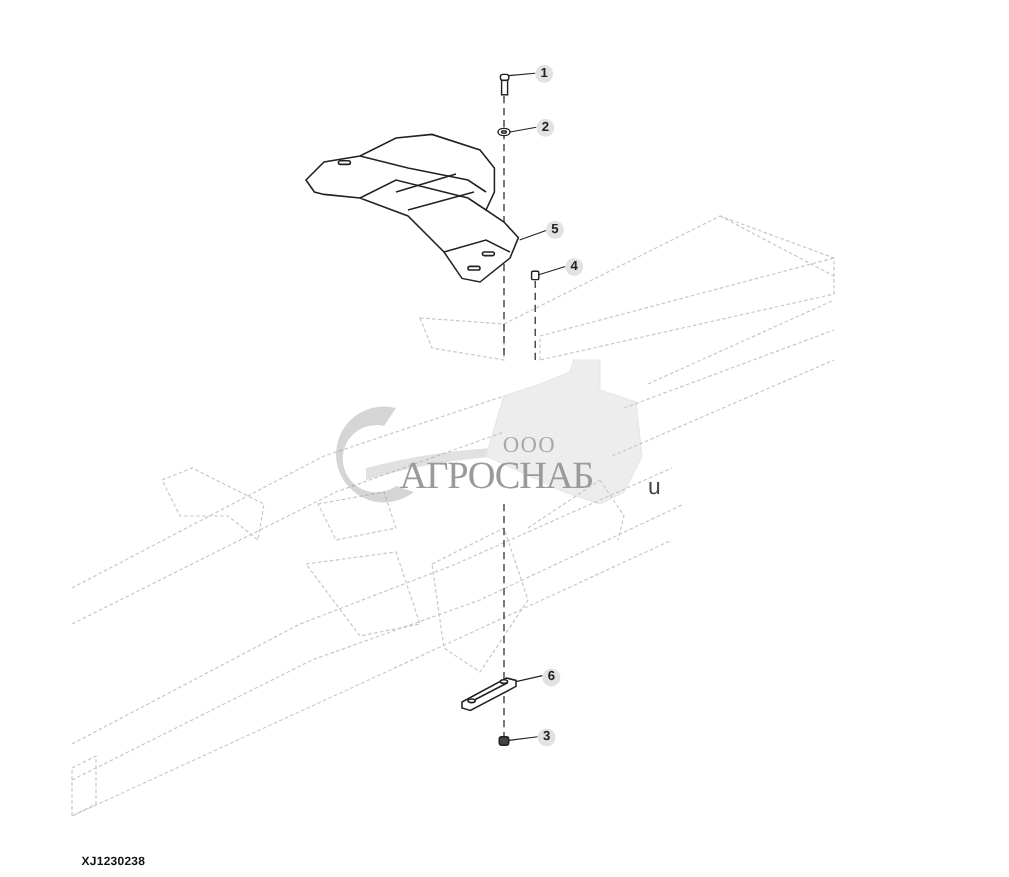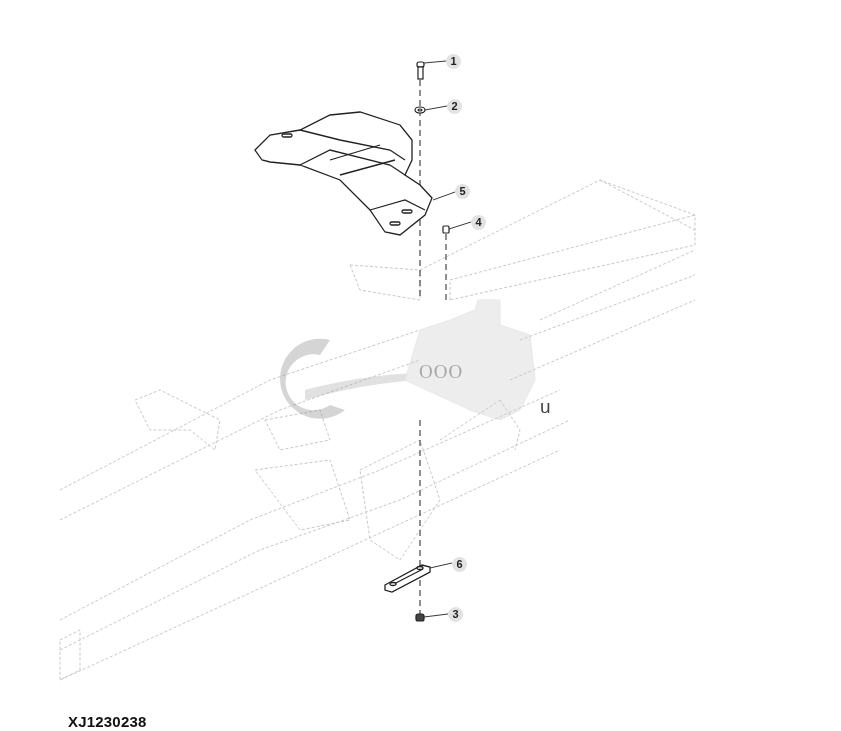--- a/index.html
+++ b/index.html
@@ -1,19 +1,19 @@
 <!DOCTYPE html>
 <html><head>
 <meta charset="utf-8">
 <style>
   html, body { margin:0; padding:0; background:#ffffff; }
   body { width:841px; height:731px; position:relative; overflow:hidden; font-family:"Liberation Sans", sans-serif; }
   #diagram { position:absolute; left:0; top:0; width:841px; height:731px; }
   .callout { position:absolute; width:15px; height:15px; border-radius:50%; background:#e2e2e2; color:#222; font-size:11px; font-weight:bold; text-align:center; line-height:15px; font-family:"Liberation Sans", sans-serif; }
-  .code { position:absolute; left:68px; top:713px; font-size:15px; font-weight:bold; color:#111; letter-spacing:0.2px; font-family:"Liberation Sans", sans-serif; }
+  .code { position:absolute; left:68px; top:713px; font-size:10px; font-weight:bold; color:#111; letter-spacing:0.2px; font-family:"Liberation Sans", sans-serif; }
   .wm-ooo { position:absolute; left:419px; top:361px; font-size:19px; color:#a8a8a8; font-family:"Liberation Serif", serif; letter-spacing:1px; }
   .wm-name { position:absolute; left:333px; top:378px; font-size:32px; color:#9a9a9a; font-family:"Liberation Serif", serif; letter-spacing:-1px; }
   .wm-u { position:absolute; left:540px; top:396px; font-size:19px; color:#444; font-family:"Liberation Sans", sans-serif; }
 </style>
 </head>
 <body>
 
 <div id="diagram">
   <svg width="841" height="731" viewBox="0 0 841 731">
 
@@ -92,20 +92,21 @@
     </g>
 
     <g opacity="0.35">
       <path d="M330 340 A40 40 0 1 0 345 410 L330 405 A28 28 0 1 1 320 355 Z" fill="#888"></path>
       <path d="M305 390 Q380 370 470 372 L470 378 Q380 378 305 400 Z" fill="#aaa"></path>
       <path d="M405 380 L420 330 L450 320 L475 310 L478 300 L500 300 L500 325 L530 335 L535 380 L520 410 L500 420 L470 410 Z" fill="#ccc" stroke="#bbb"></path>
     </g>
   </svg>
 
   <div class="wm-ooo">ООО</div>
+  <div class="wm-name">АГРОСНАБ</div>
   <div class="wm-u">u</div>
 
   <div class="callout" style="left:446px;top:54px;">1</div>
   <div class="callout" style="left:447px;top:99px;">2</div>
   <div class="callout" style="left:448px;top:607px;">3</div>
   <div class="callout" style="left:471px;top:215px;">4</div>
   <div class="callout" style="left:455px;top:184px;">5</div>
   <div class="callout" style="left:452px;top:557px;">6</div>
 
   <div class="code">XJ1230238</div>

